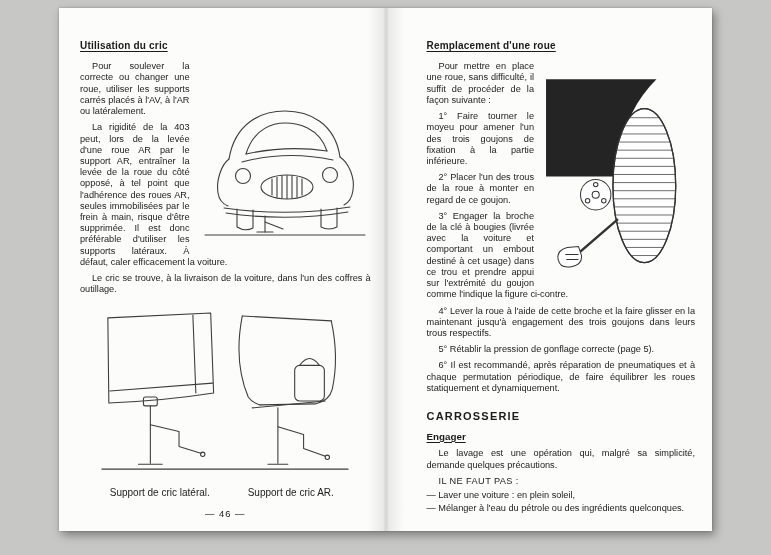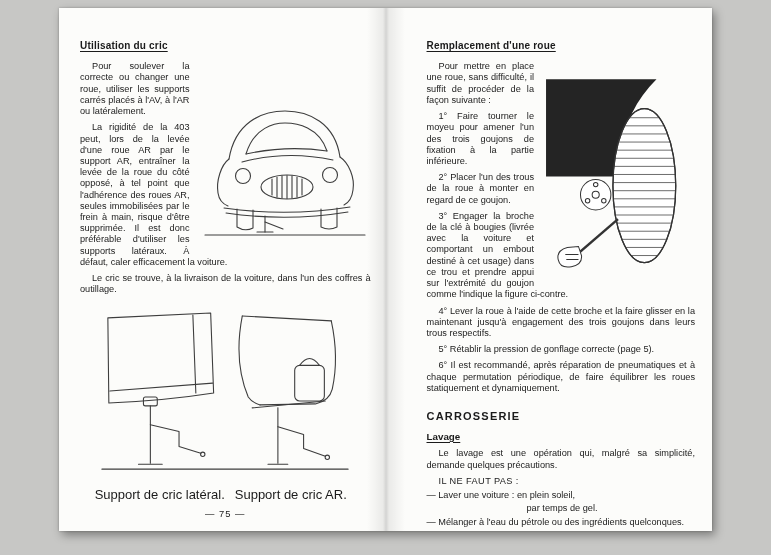--- a/index.html
+++ b/index.html
@@ -32,21 +32,21 @@
   .fig{float:right;margin:0;}
   .fig-av{width:172px;margin:12px 0 4px 9px;padding-top:22px;}
   .fig-av svg{display:block;width:172px;height:150px;}
   .fig-av figcaption{font-size:8.6px;text-align:center;margin-top:5px;}
   .fig-wheel{width:152px;margin:12px 0 4px 9px;padding-top:4px;}
   .fig-wheel svg{display:block;width:152px;height:198px;}
   .clear-r{clear:right;}
   
   .fig-bottom{clear:both;width:262px;margin:9px auto 0;}
   .fig-bottom svg{display:block;width:262px;height:173px;}
-  .cap-row{display:flex;margin-top:4px;font-size:13px;}
+  .cap-row{display:flex;margin-top:4px;font-size:10px;}
   .cap-row span{flex:1;text-align:center;}
   .pageno{position:absolute;bottom:12px;font-size:9.4px;text-align:center;letter-spacing:1px;}
   .page-left .pageno{left:21px;right:15px;}
   .page-right .pageno{left:41px;right:17px;}
   
   .carrosserie{font-size:11px;font-weight:bold;letter-spacing:1.2px;margin:11px 0 7px;}
   .lavage-h{font-size:9.8px;font-weight:bold;margin:0 0 6px;text-decoration:underline;text-underline-offset:2px;}
   .warning{margin:1px 0 3px;text-indent:12px;letter-spacing:.4px;}
   .hang{margin:0 0 2px;padding-left:13px;text-indent:-13px;text-align:justify;}
   .cont{margin:0 0 2px 100px;}
@@ -115,21 +115,21 @@
           <path d="M186,118 L212,126 L212,140 L234,148"></path>
           <circle cx="236" cy="149" r="2.2"></circle>
         </g>
       </svg>
       <div class="cap-row">
         <span>Support de cric latéral.</span>
         <span>Support de cric AR.</span>
       </div>
     </figure>
 
-    <div class="pageno">— 75 —</div>
+    <div class="pageno">— 46 —</div>
   </div>
 
   <div class="page page-right">
     <div class="heading">Remplacement d'une roue</div>
 
     <div class="flow">
       <figure class="fig fig-wheel">
         <svg viewBox="0 0 150 195">
           <defs>
               <clipPath id="tclip">
@@ -156,21 +156,20 @@
       <p class="para">Pour mettre en place une roue, sans difficulté, il suffit de procéder de la façon suivante :</p>
       <p class="para">1° Faire tourner le moyeu pour amener l'un des trois goujons de fixation à la partie inférieure.</p>
       <p class="para">2° Placer l'un des trous de la roue à monter en regard de ce goujon.</p>
       <p class="para">3° Engager la broche de la clé à bougies (livrée avec la voiture et comportant un embout destiné à cet usage) dans ce trou et prendre appui sur l'extrémité du goujon comme l'indique la figure ci-contre.</p>
       <p class="para">4° Lever la roue à l'aide de cette broche et la faire glisser en la maintenant jusqu'à engagement des trois goujons dans leurs trous respectifs.</p>
       <p class="para">5° Rétablir la pression de gonflage correcte (page 5).</p>
       <p class="para">6° Il est recommandé, après réparation de pneumatiques et à chaque permutation périodique, de faire équilibrer les roues statiquement et dynamiquement.</p>
     </div>
 
     <div class="carrosserie">CARROSSERIE</div>
-    <div class="lavage-h">Lavage</div>
+    <div class="lavage-h">Engager</div>
     <p class="para">Le lavage est une opération qui, malgré sa simplicité, demande quelques précautions.</p>
     <p class="warning">IL NE FAUT PAS :</p>
     <p class="hang">— Laver une voiture : en plein soleil,</p>
-    <p class="cont">par temps de gel.</p>
     <p class="hang">— Mélanger à l'eau du pétrole ou des ingrédients quelconques.</p>
 
   </div>
 </div>
 
 </body></html>

